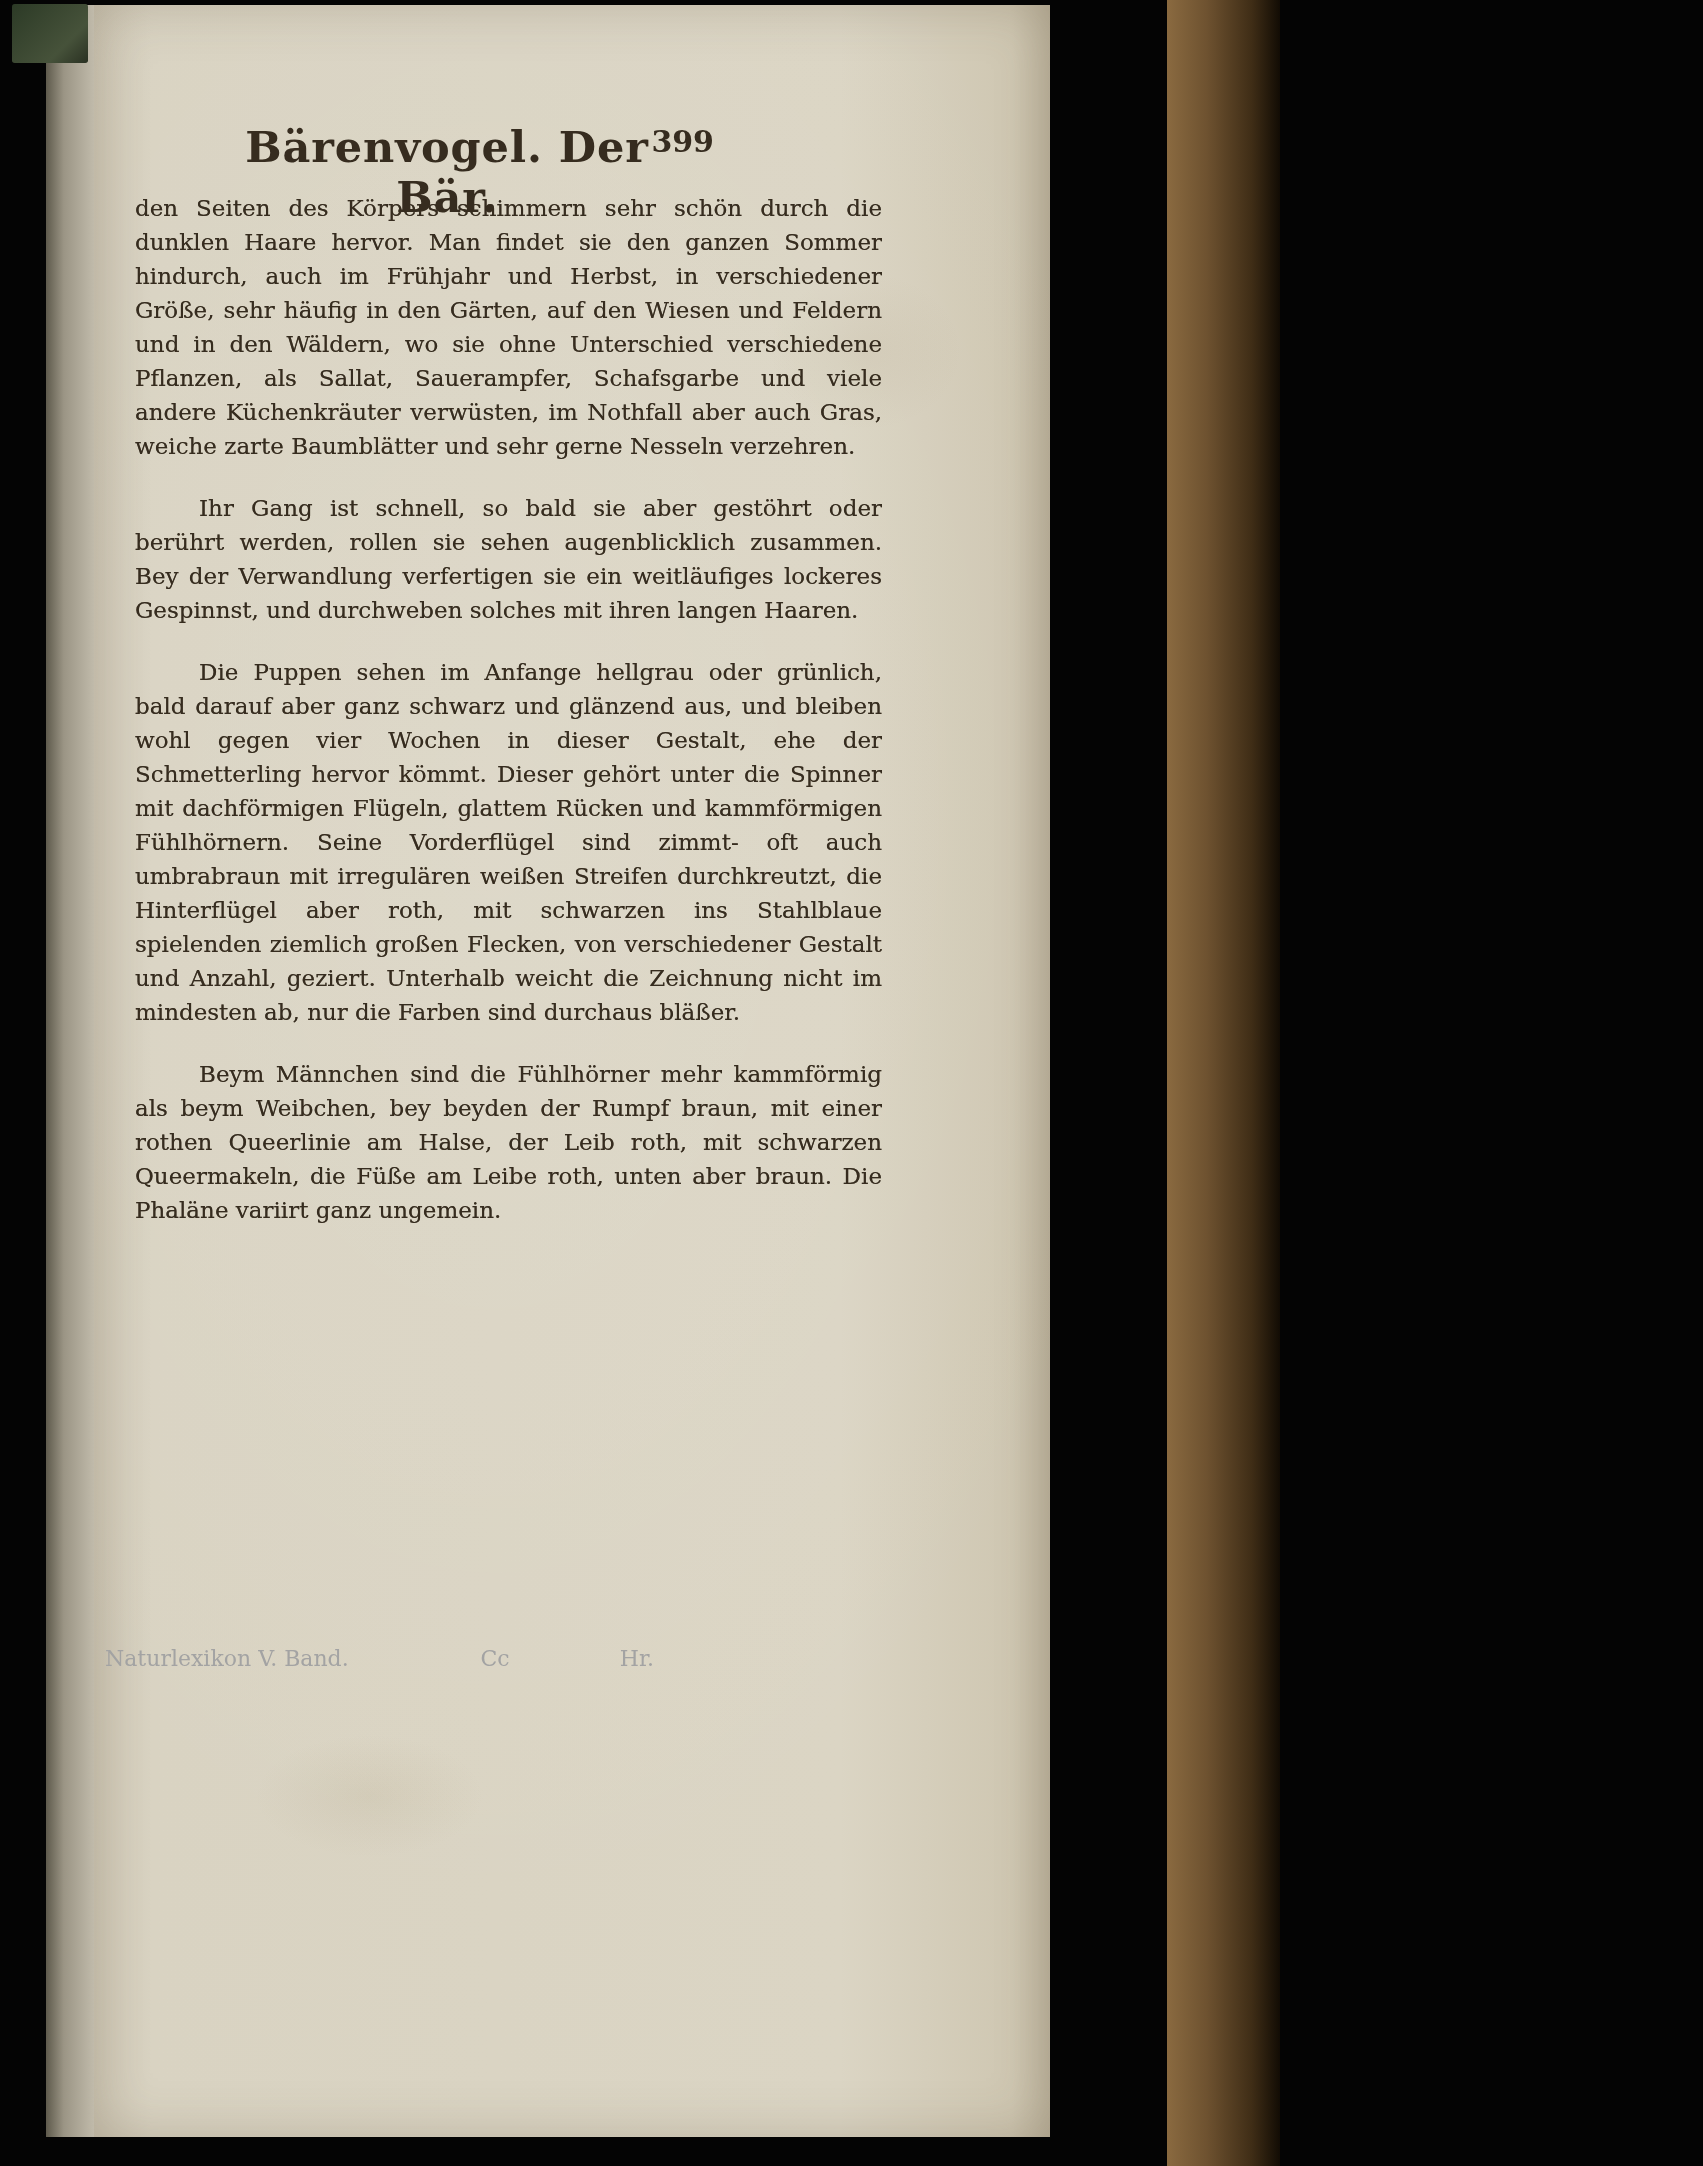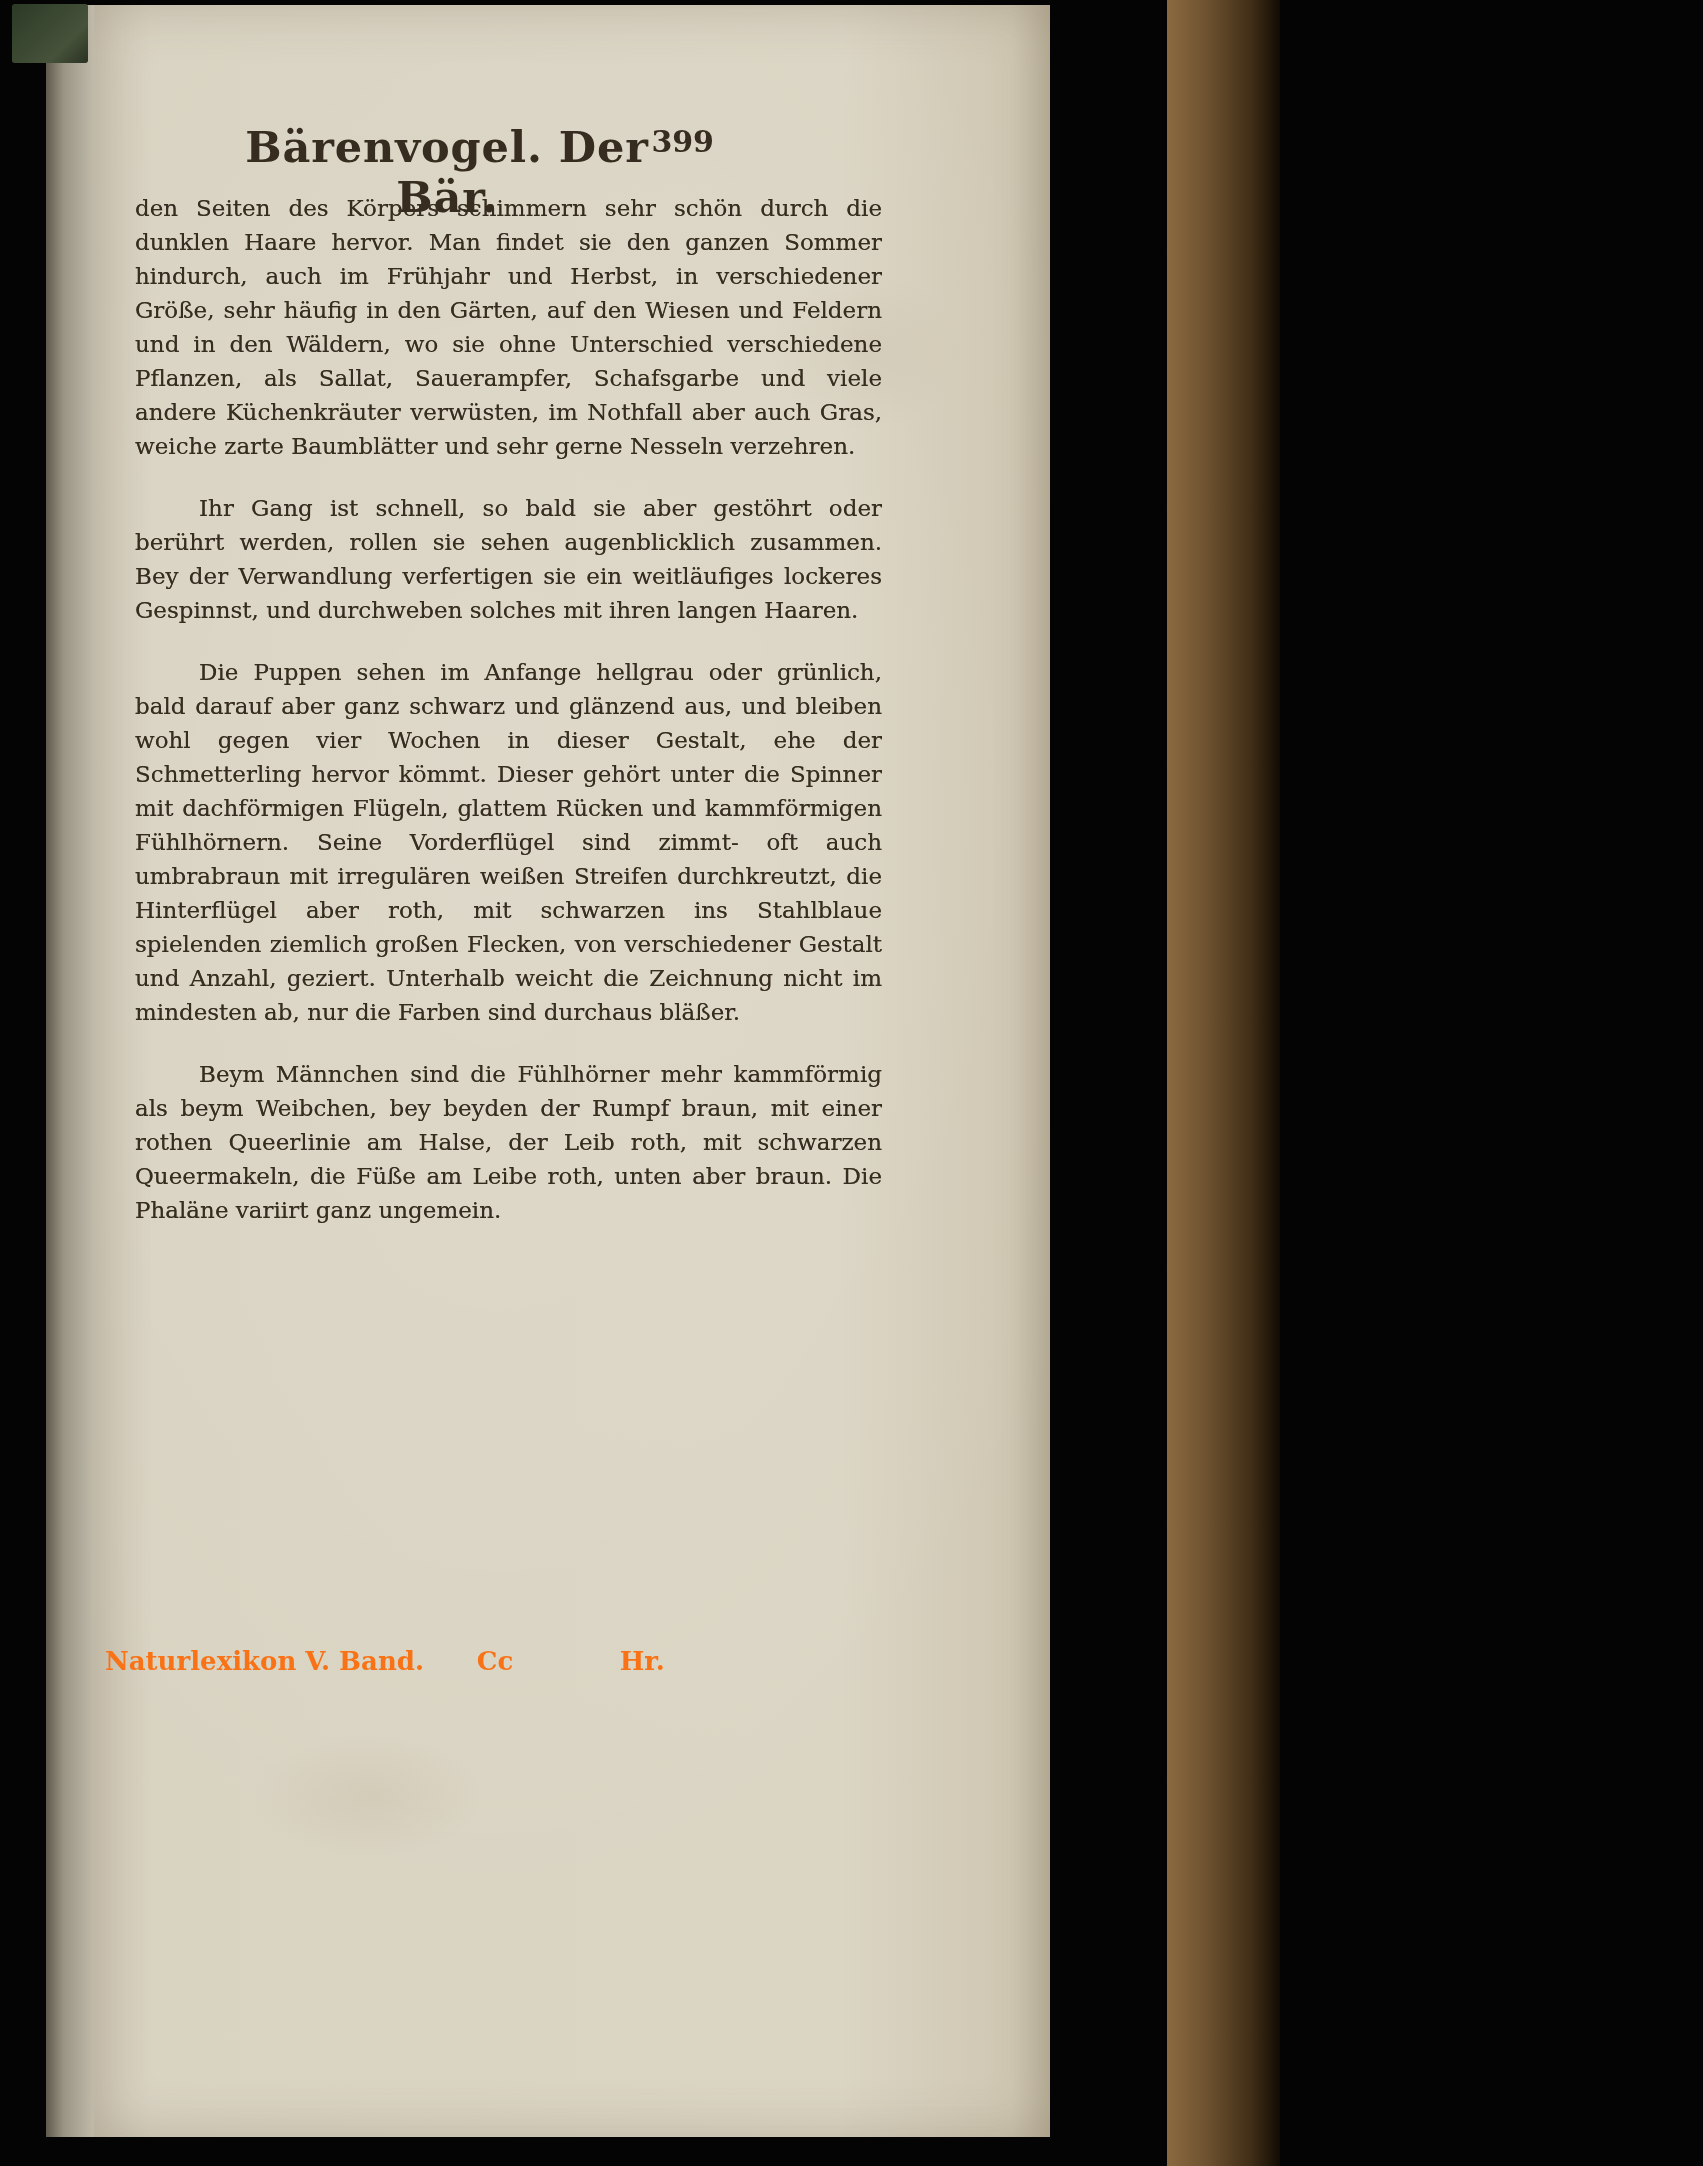--- a/index.html
+++ b/index.html
@@ -118,23 +118,23 @@
     text-shadow: 0 0 0.4px rgba(40,30,15,0.6);
   }
   .para.indent { text-indent: 64px; }
 
   .page-footer {
     position: absolute;
     left: 105px;
     top: 1646px;
     width: 780px;
     height: 35px;
-    color: #f97316;
-    font-size: 26px;
-    font-weight: bold;
+    color: #a3a3a3;
+    font-size: 22px;
+    font-weight: normal;
   }
   .page-footer .sig   { position: absolute; left: 0; }
   .page-footer .mark  { position: absolute; left: 50%; transform: translateX(-50%); }
   .page-footer .catch { position: absolute; left: 66%; }
 </style>
 </head>
 <body>
 
 <div id="stage">
 

